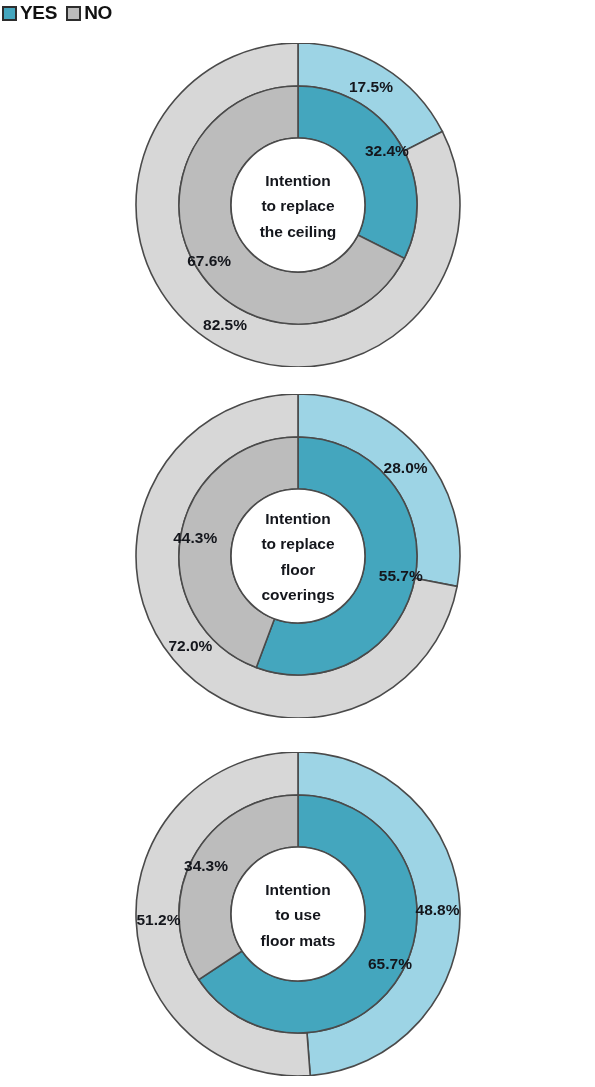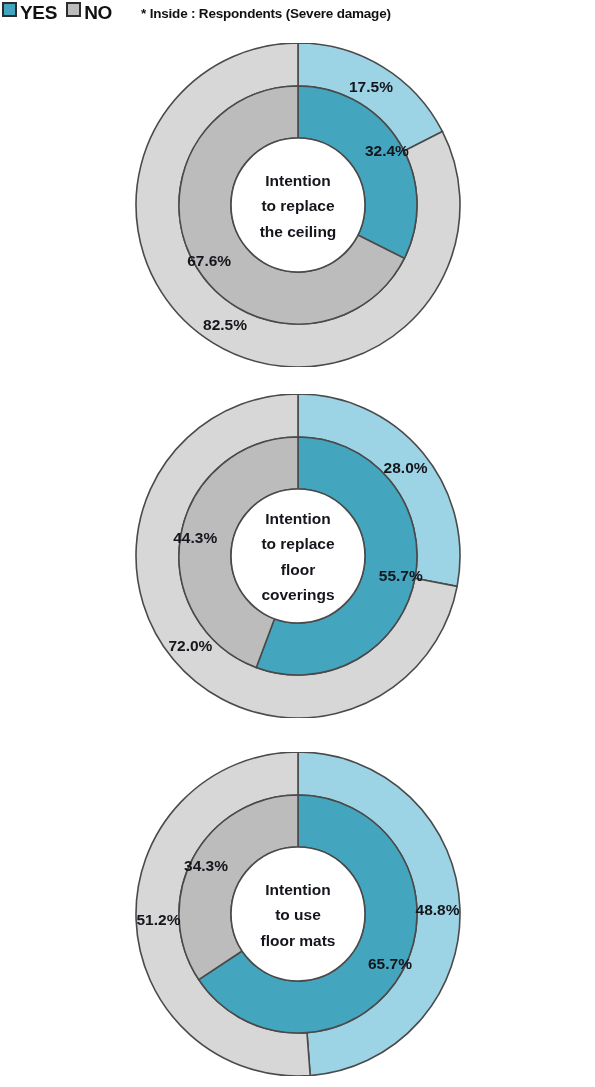--- a/index.html
+++ b/index.html
@@ -11,21 +11,21 @@
     position:relative;
   }
 
   
   #legend{
     position:absolute;left:0;top:0;width:595px;height:26px;
     display:flex;align-items:center;
     white-space:nowrap;
     overflow:hidden;
   }
-  .legend-item{display:flex;}
+  .legend-item{display:flex;align-items:center;}
   .swatch{
     width:15px;height:15px;
     border:2px solid #2d2d2d;
     box-sizing:border-box;
     display:inline-block;
     margin-left:2px;
   }
   .swatch-yes{background:#44a6be;}
   .swatch-no{background:#bcbcbc;}
   .legend-label{
@@ -57,21 +57,20 @@
 
 <div id="legend">
   <span class="legend-item">
     <span class="swatch swatch-yes"></span>
     <span class="legend-label">YES</span>
   </span>
   <span class="legend-item">
     <span class="swatch swatch-no"></span>
     <span class="legend-label">NO</span>
   </span>
-  <span class="legend-note second">* Inside : Respondents  (Severe damage)</span>
 </div>
 
 <div class="donut-wrap" id="donut-0" style="top:43px;">
     <svg width="360" height="324" viewBox="0 0 360 324" class="donut-svg">
       <path d="M 180 0 A 162 162 0 0 1 324.3430569185156 88.45353904219343
           L 286.02977637841576 107.97513053099394 A 119 119 0 0 0 180 43 Z" fill="#9dd4e5" stroke="#4a4a4a" stroke-width="1.6"></path>
       <path d="M 324.3430569185156 88.45353904219343 A 162 162 0 1 1 179.99999999999997 0
           L 179.99999999999997 43 A 119 119 0 1 0 286.02977637841576 107.97513053099394 Z" fill="#d7d7d7" stroke="#4a4a4a" stroke-width="1.6"></path>
       <path d="M 180 43 A 119 119 0 0 1 286.3671294740004 215.35760271471383
           L 239.88737541813467 192.04167547803215 A 67 67 0 0 0 180 95 Z" fill="#44a6be" stroke="#4a4a4a" stroke-width="1.6"></path>

